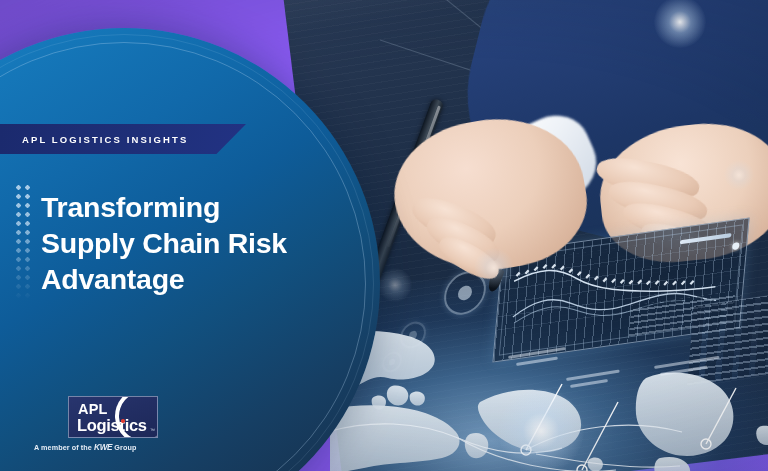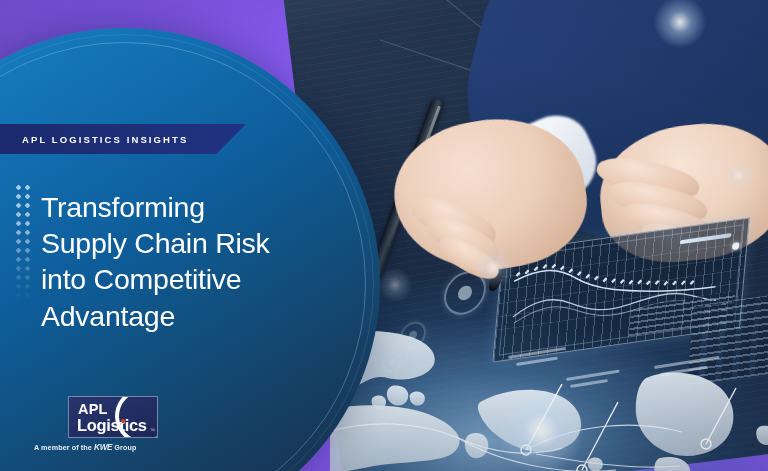--- a/index.html
+++ b/index.html
@@ -293,21 +293,21 @@
     -webkit-mask-image:linear-gradient(180deg, rgba(0,0,0,1) 0%, rgba(0,0,0,0.85) 35%, rgba(0,0,0,0.35) 70%, rgba(0,0,0,0) 100%);
     mask-image:linear-gradient(180deg, rgba(0,0,0,1) 0%, rgba(0,0,0,0.85) 35%, rgba(0,0,0,0.35) 70%, rgba(0,0,0,0) 100%);
   }
 
   
   .headline {
     position:absolute; left:41px; top:189px;
     width:300px;
     color:#ffffff;
     font-size:28.5px;
-    font-weight:normal;
+    font-weight:bold;
     line-height:1.27;
     letter-spacing:-0.25px;
   }
   .headline .ln { display:block; white-space:nowrap; }
 
   
   .logo-lockup { position:absolute; left:32px; top:396px; width:150px; }
   .logo-box {
     position:relative;
     width:90px; height:42px;
@@ -533,21 +533,20 @@
 
   <div class="eyebrow">
     <span>APL LOGISTICS INSIGHTS</span>
   </div>
 
   <div class="dots"></div>
 
   <div class="headline">
     <span class="ln">Transforming</span>
     <span class="ln">Supply Chain Risk</span>
-    <span class="ln">into Competitive</span>
     <span class="ln">Advantage</span>
   </div>
 
   <div class="logo-lockup">
     <div class="logo-box">
       <div class="logo-swoosh"></div>
       <div class="logo-apl">APL</div>
       <div class="logo-logistics">Logistics</div>
       <div class="logo-dot"></div>
     </div>

